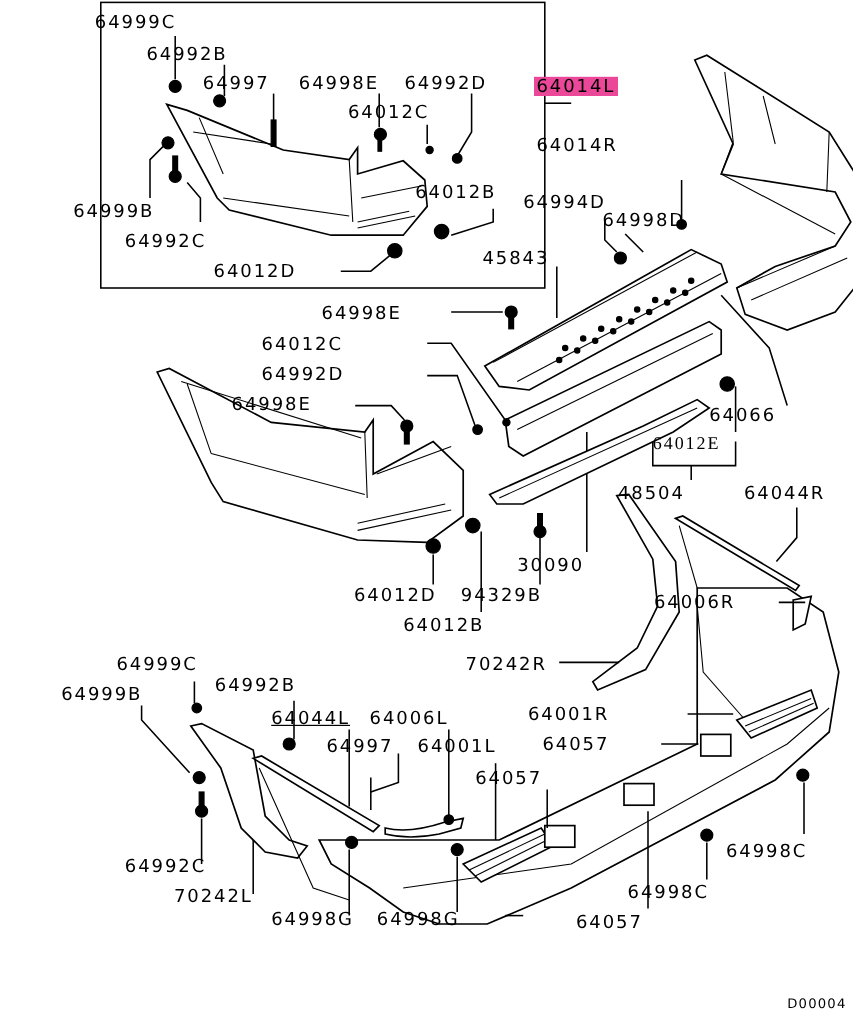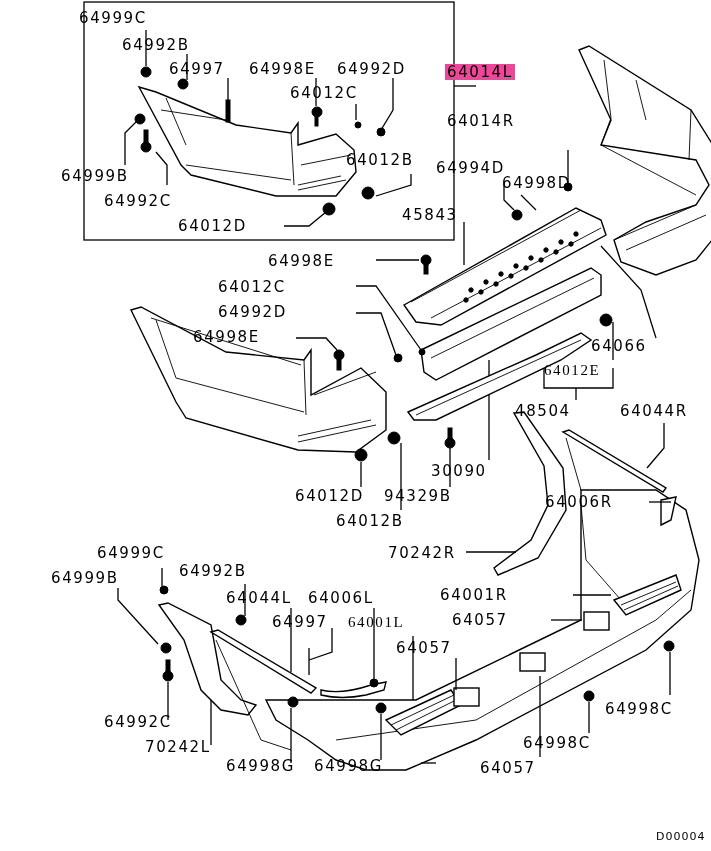--- a/index.html
+++ b/index.html
@@ -222,25 +222,25 @@
 <div class="lbl" style="left:427px;top:463px;">30090</div>
 <div class="lbl" style="left:291px;top:488px;">64012D</div>
 <div class="lbl" style="left:380px;top:488px;">94329B</div>
 <div class="lbl" style="left:332px;top:513px;">64012B</div>
 <div class="lbl" style="left:541px;top:494px;">64006R</div>
 <div class="lbl" style="left:366px;top:545px;margin-left:18px;">70242R</div>
 <div class="lbl" style="left:93px;top:545px;">64999C</div>
 <div class="lbl" style="left:47px;top:570px;">64999B</div>
 <div class="lbl" style="left:175px;top:563px;">64992B</div>
 <div class="lbl" style="left:436px;top:587px;">64001R</div>
-<div class="lbl" style="left:222px;top:590px;">64044L</div>
+<div class="lbl" style="left:222px;top:590px;text-decoration:underline;">64044L</div>
 <div class="lbl" style="left:304px;top:590px;">64006L</div>
 <div class="lbl" style="left:448px;top:612px;">64057</div>
 <div class="lbl" style="left:268px;top:614px;">64997</div>
-<div class="lbl" style="left:344px;top:614px;font-family:Liberation Serif, serif;">64001L</div>
+<div class="lbl" style="left:344px;top:614px;">64001L</div>
 <div class="lbl" style="left:392px;top:640px;">64057</div>
 <div class="lbl" style="left:601px;top:701px;">64998C</div>
 <div class="lbl" style="left:100px;top:714px;">64992C</div>
 <div class="lbl" style="left:519px;top:735px;">64998C</div>
 <div class="lbl" style="left:141px;top:739px;">70242L</div>
 <div class="lbl" style="left:222px;top:758px;">64998G</div>
 <div class="lbl" style="left:310px;top:758px;">64998G</div>
 <div class="lbl" style="left:476px;top:760px;">64057</div>
 
 <div class="code" style="left:652px;top:830px;">D00004</div>

